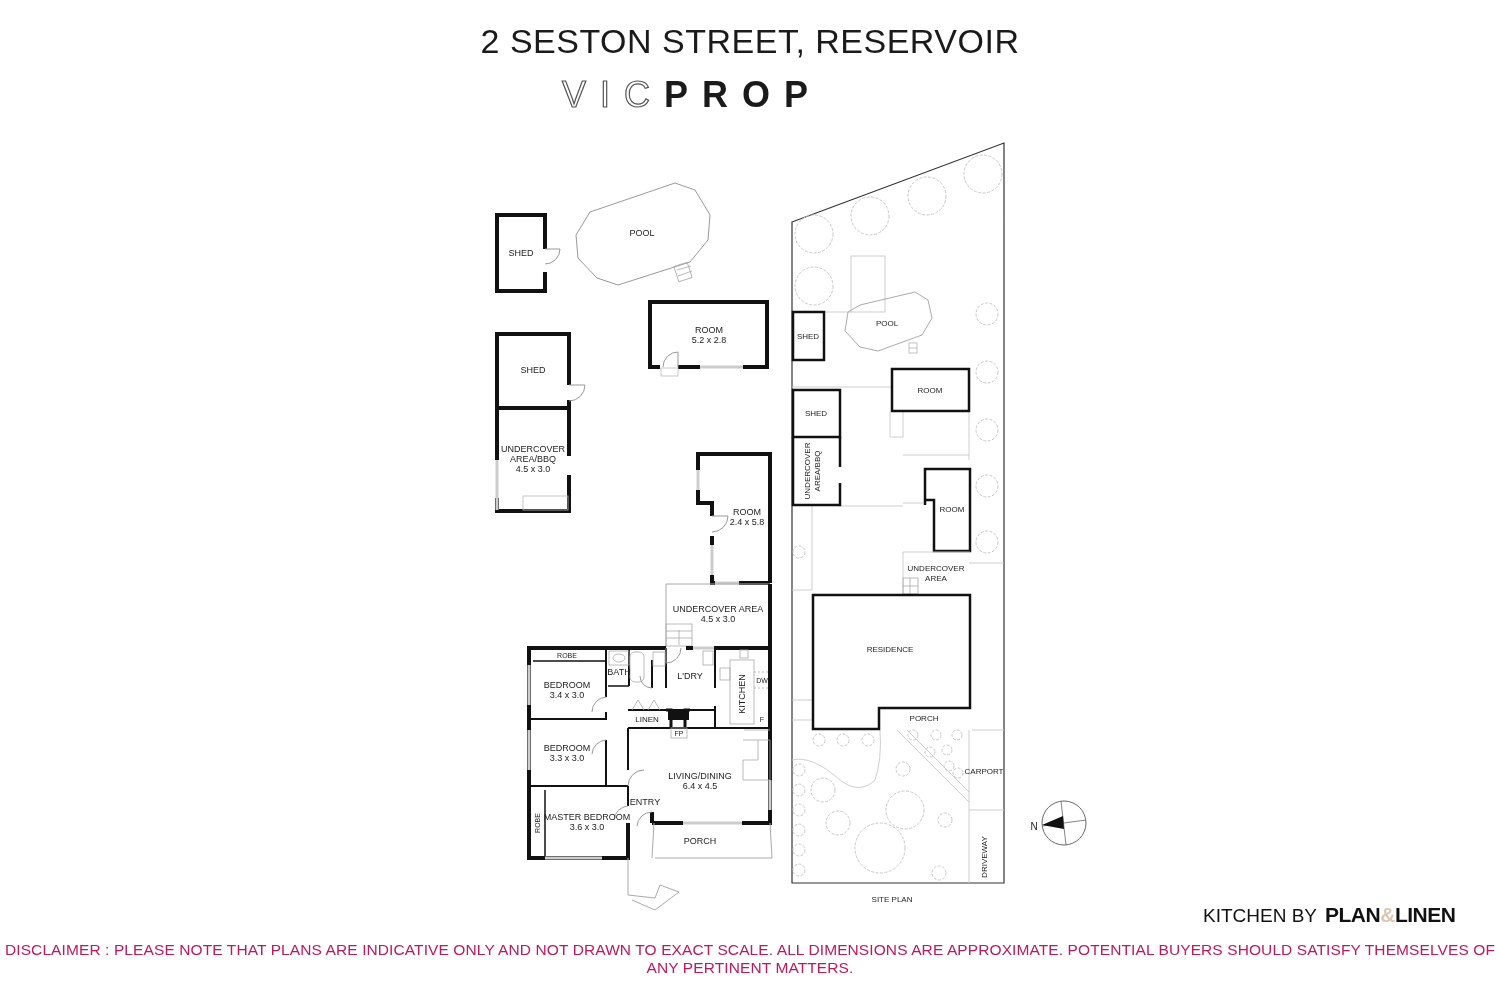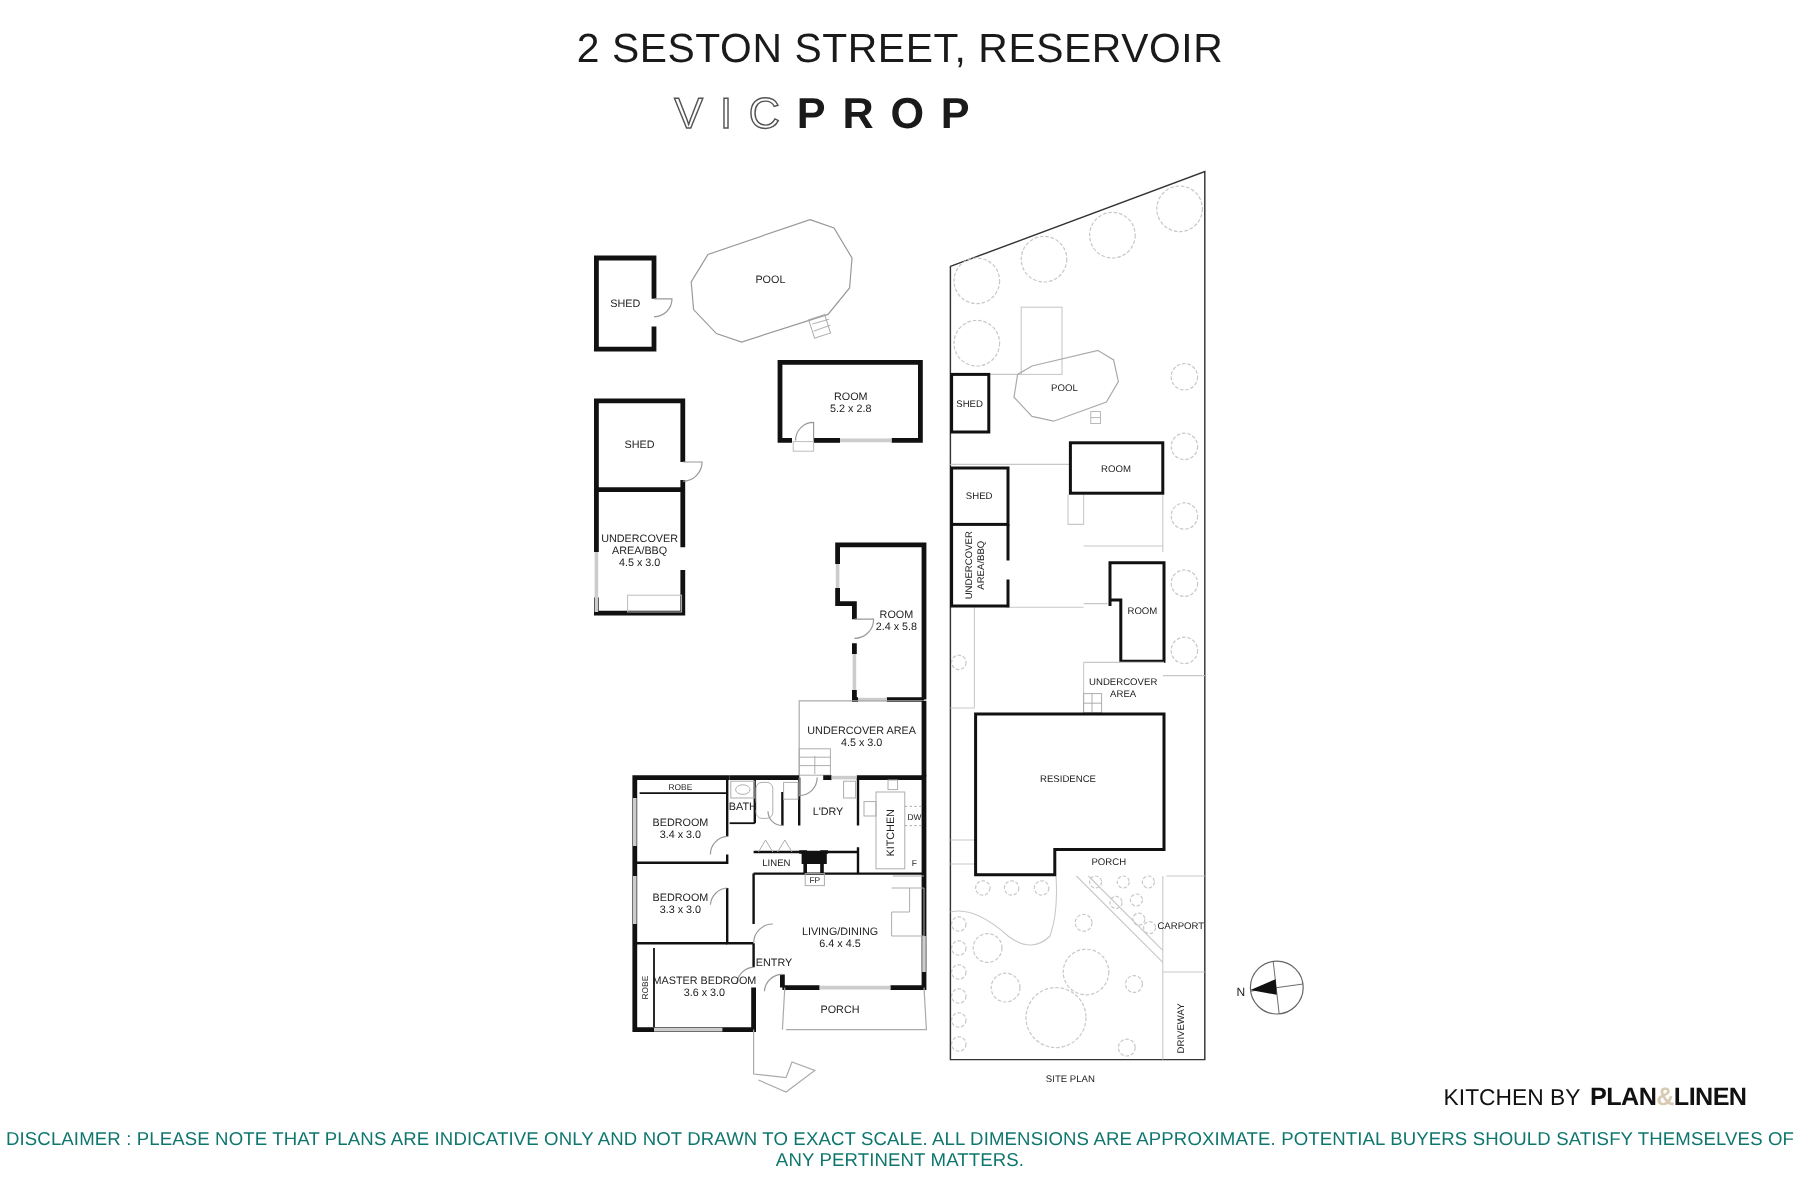--- a/index.html
+++ b/index.html
@@ -6,21 +6,21 @@
   body { width:1500px; height:1000px; position:relative; overflow:hidden; font-family:"Liberation Sans", sans-serif; color:#111; }
   .title { position:absolute; top:22px; left:0; width:1500px; text-align:center; font-size:34px; letter-spacing:0.5px; color:#1a1a1a; }
   .brand { position:absolute; top:74px; left:0; width:1384px; text-align:center; font-size:36px; letter-spacing:14px; }
   .brand .outline { color:#fff; -webkit-text-stroke:1.2px #555; font-weight:400; }
   .brand .solid { color:#1a1a1a; font-weight:700; }
   svg.plan { position:absolute; left:0; top:0; }
   svg text { font-family:"Liberation Sans", sans-serif; fill:#222; }
   .produced { position:absolute; left:1203px; top:903px; font-size:19px; color:#111; }
   .produced .mm { font-weight:800; font-size:21px; letter-spacing:-0.5px; margin-left:8px; }
   .produced .amp { color:#d8c9b2; }
-  .disclaimer { position:absolute; left:0; width:1500px; top:941px; text-align:center; font-size:15.5px; color:#0f766e; letter-spacing:0.1px; }
+  .disclaimer { position:absolute; left:0; width:1500px; top:941px; text-align:center; font-size:15.5px; color:#be185d; letter-spacing:0.1px; }
 </style>
 </head>
 <body>
 
 <div class="title">2 SESTON STREET, RESERVOIR</div>
 <div class="brand"><span class="outline">VIC</span><span class="solid">PROP</span></div>
 
 <svg class="plan" width="1500" height="1000" viewBox="0 0 1500 1000">
 
   <g>

